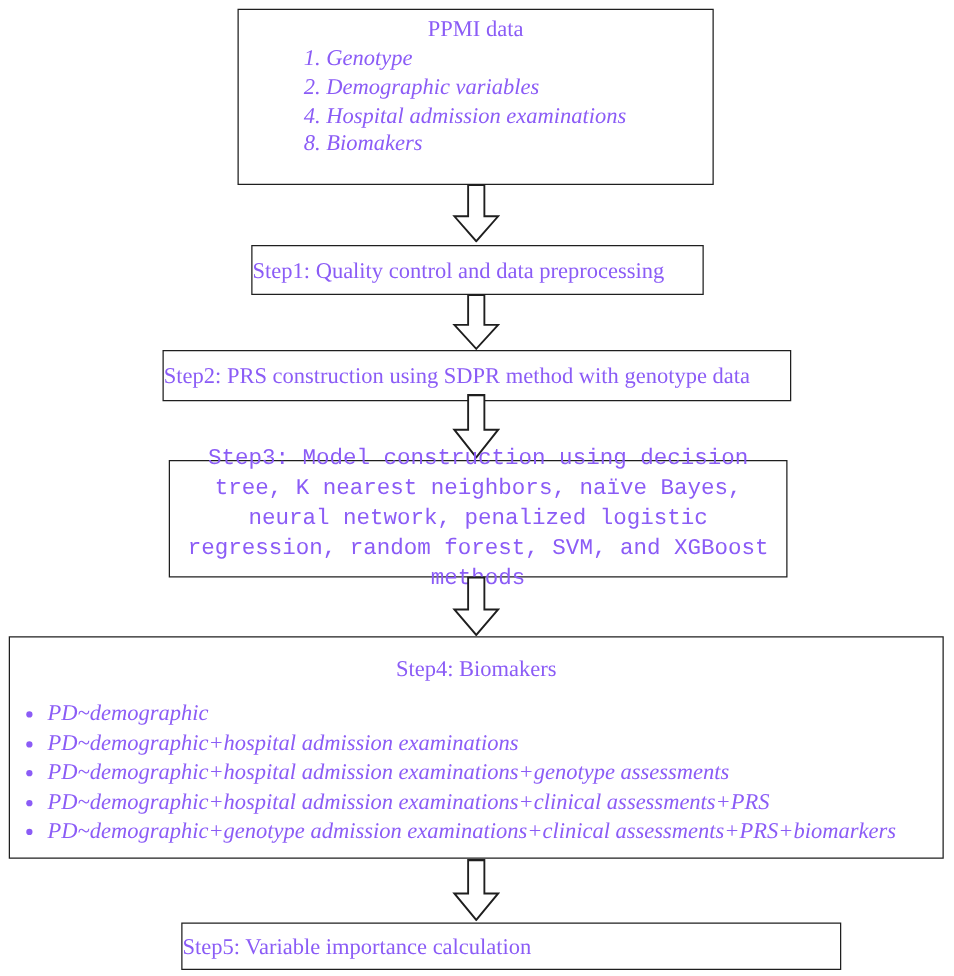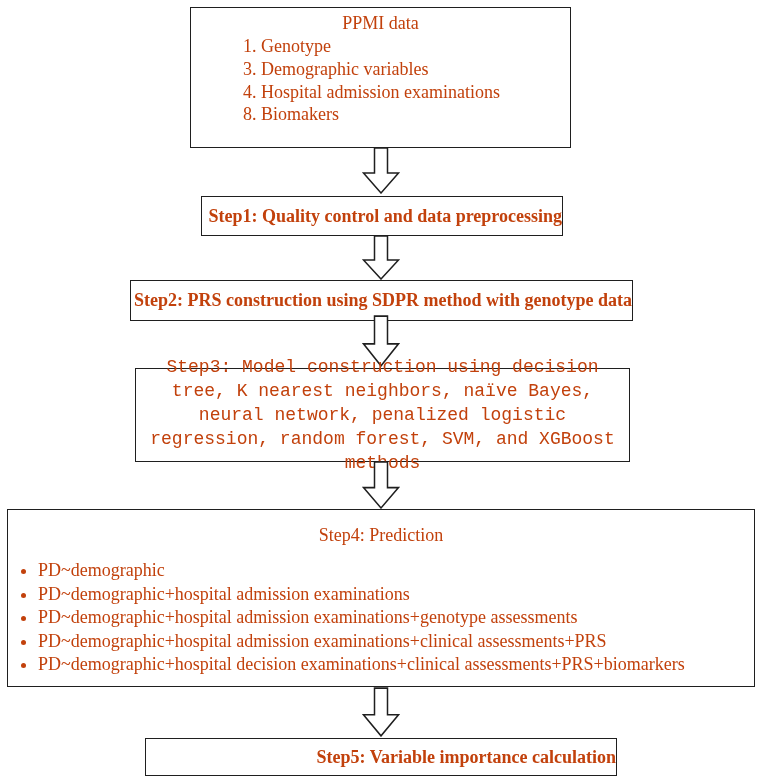--- a/index.html
+++ b/index.html
@@ -6,88 +6,88 @@
     margin: 0;
     padding: 0;
     background: #ffffff;
   }
   #canvas {
     position: relative;
     width: 763px;
     height: 781px;
     background: #ffffff;
     font-family: "Liberation Serif", "DejaVu Serif", serif;
-    color: #c2410c;
+    color: #8b5cf6;
     font-size: 18px;
     overflow: hidden;
   }
   .fbox {
     position: absolute;
     box-sizing: border-box;
     border: 1.5px solid #1f1f1f;
     background: #ffffff;
   }
   .center-single {
     display: flex;
     align-items: center;
-    justify-content: flex-end;
+    justify-content: flex-start;
     text-align: center;
     white-space: nowrap;
-    font-weight: bold;
   }
   .center-multi {
     display: flex;
     align-items: center;
     justify-content: center;
     text-align: center;
     padding: 4px 14px;
     line-height: 24px;
     font-family: Liberation Mono, monospace;
   }
   
   #box-ppmi { left: 190px; top: 7px; width: 381px; height: 141px; padding-top: 4px; }
   #box-ppmi .box-title { text-align: center; line-height: 23px; }
   #box-ppmi ul {
     list-style: none;
     margin: 0;
     padding: 0 6px 0 52px;
+    font-style: italic;
   }
   #box-ppmi li { line-height: 22.8px; }
   
   #box-step1 { left: 201px; top: 196px; width: 362px; height: 40px; }
   #box-step2 { left: 130px; top: 280px; width: 503px; height: 41px; }
   #box-step3 { left: 135px; top: 368px; width: 495px; height: 94px; }
   #box-step4 { left: 7px;   top: 509px; width: 748px; height: 178px; }
-  #box-step5 { left: 145px; top: 738px; width: 472px; height: 38px; }
+  #box-step5 { left: 145px; top: 738px; width: 528px; height: 38px; }
   #box-step4 .box-title { text-align: center; padding-top: 13px; line-height: 24px; }
   #box-step4 ul {
     list-style: disc outside;
     margin: 12px 0 0 0;
     padding: 0 8px 0 30px;
   }
-  #box-step4 li { line-height: 23.5px; }
+  #box-step4 li { line-height: 23.5px; font-style: italic; }
   
   .flow-arrow { position: absolute; left: 361px; width: 40px; }
   #arrow-1 { top: 147px; height: 47px; }
   #arrow-2 { top: 235px; height: 45px; }
   #arrow-3 { top: 315px; height: 52px; }
   #arrow-4 { top: 461px; height: 48px; }
   #arrow-5 { top: 687px; height: 50px; }
   .flow-arrow svg { display: block; width: 100%; height: 100%; }
 </style>
 </head>
 <body>
 
 <div id="canvas">
 
   <div class="fbox" id="box-ppmi">
     <div class="box-title">PPMI data</div>
     <ul>
       <li>1. Genotype</li>
-      <li>3. Demographic variables</li>
+      <li>2. Demographic variables</li>
       <li>4. Hospital admission examinations</li>
       <li>8. Biomakers</li>
     </ul>
   </div>
 
   <div class="flow-arrow" id="arrow-1">
     <svg viewBox="0 0 40 46" preserveAspectRatio="none">
       <path d="M13.5 1 H26.5 V25.5 H37.5 L20 45 L2.5 25.5 H13.5 Z" fill="#ffffff" stroke="#1f1f1f" stroke-width="1.5"></path>
     </svg>
   </div>
@@ -116,27 +116,27 @@
     <span>Step3: Model construction using decision tree, K nearest neighbors, naïve Bayes, neural network, penalized logistic regression, random forest, SVM, and XGBoost methods</span>
   </div>
 
   <div class="flow-arrow" id="arrow-4">
     <svg viewBox="0 0 40 46" preserveAspectRatio="none">
       <path d="M13.5 1 H26.5 V25.5 H37.5 L20 45 L2.5 25.5 H13.5 Z" fill="#ffffff" stroke="#1f1f1f" stroke-width="1.5"></path>
     </svg>
   </div>
 
   <div class="fbox" id="box-step4">
-    <div class="box-title">Step4: Prediction</div>
+    <div class="box-title">Step4: Biomakers</div>
     <ul>
       <li>PD~demographic</li>
       <li>PD~demographic+hospital admission examinations</li>
       <li>PD~demographic+hospital admission examinations+genotype assessments</li>
       <li>PD~demographic+hospital admission examinations+clinical assessments+PRS</li>
-      <li>PD~demographic+hospital decision examinations+clinical assessments+PRS+biomarkers</li>
+      <li>PD~demographic+genotype admission examinations+clinical assessments+PRS+biomarkers</li>
     </ul>
   </div>
 
   <div class="flow-arrow" id="arrow-5">
     <svg viewBox="0 0 40 46" preserveAspectRatio="none">
       <path d="M13.5 1 H26.5 V25.5 H37.5 L20 45 L2.5 25.5 H13.5 Z" fill="#ffffff" stroke="#1f1f1f" stroke-width="1.5"></path>
     </svg>
   </div>
 
   <div class="fbox center-single" id="box-step5">

